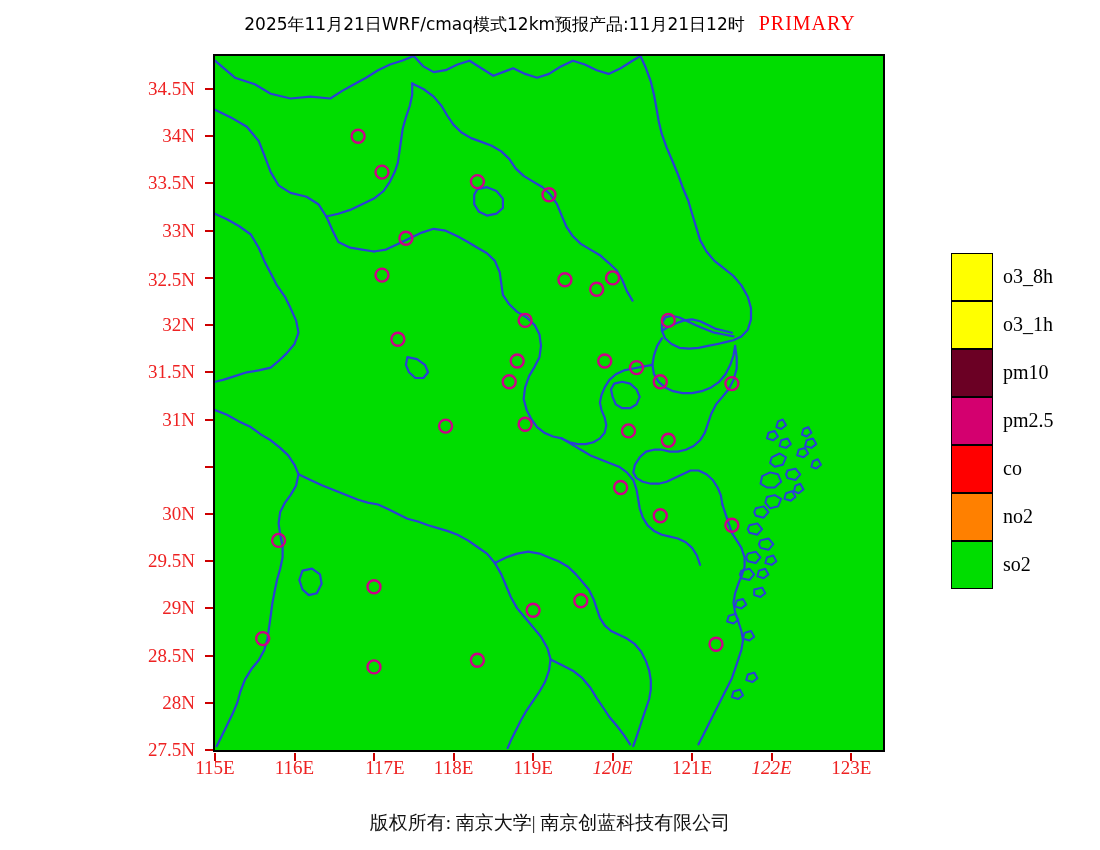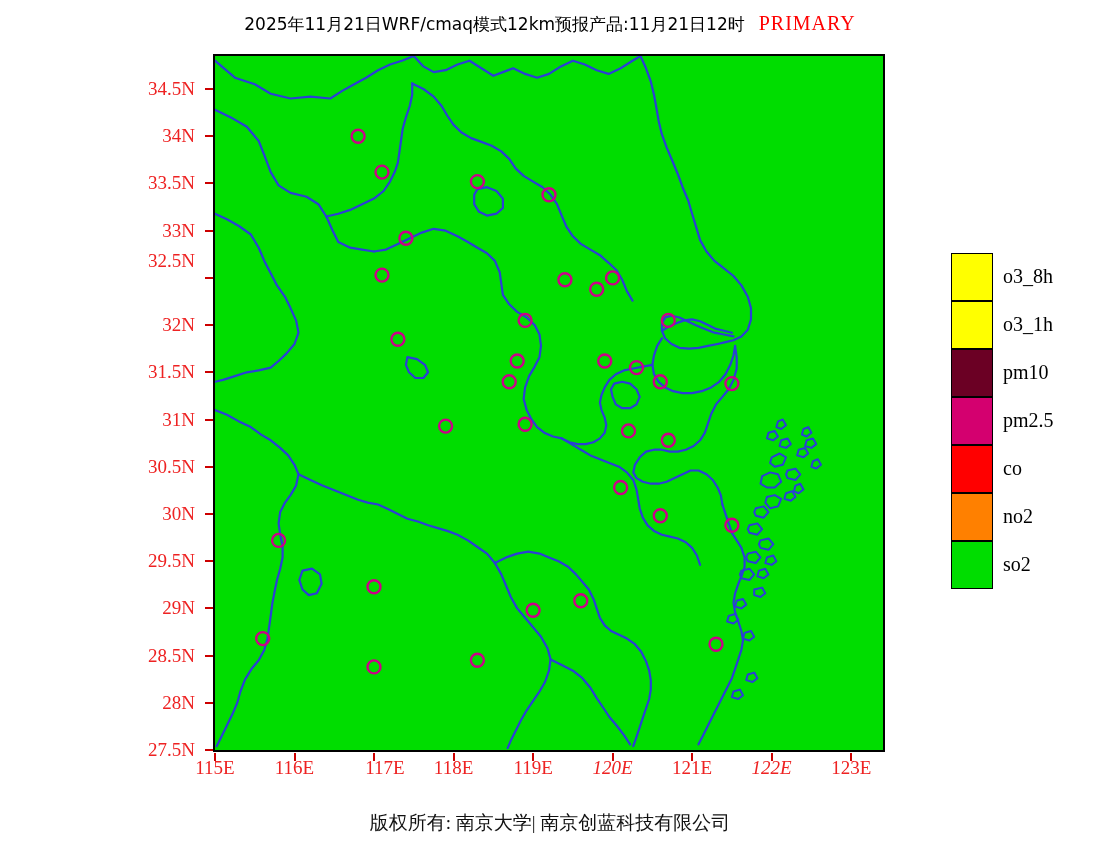--- a/index.html
+++ b/index.html
@@ -83,25 +83,24 @@
 
   <div id="title">
     <span class="cn">2025年11月21日WRF/cmaq模式12km预报产品:11月21日12时</span><span class="primary">PRIMARY</span>
   </div>
 
   <div id="ylabels">
       <div class="lab" style="top: 79.0476px;">34.5N</div>
       <div class="lab" style="top: 126.259px;">34N</div>
       <div class="lab" style="top: 173.469px;">33.5N</div>
       <div class="lab" style="top: 220.68px;">33N</div>
-      <div class="lab" style="top: 251px;">32.5N</div>
+      <div class="lab" style="top: 270px;">32.5N</div>
       <div class="lab" style="top: 315.102px;">32N</div>
       <div class="lab" style="top: 362.313px;">31.5N</div>
       <div class="lab" style="top: 409.524px;">31N</div>
-      <div class="lab" style="top: 456.735px;">30.5N</div>
       <div class="lab" style="top: 503.946px;">30N</div>
       <div class="lab" style="top: 551.156px;">29.5N</div>
       <div class="lab" style="top: 598.367px;">29N</div>
       <div class="lab" style="top: 645.578px; padding-left: 8px;">28.5N</div>
       <div class="lab" style="top: 692.789px;">28N</div>
       <div class="lab" style="top: 740px;">27.5N</div>
     </div>
 
   <div id="mapframe">
     <svg id="mapsvg" viewBox="0 0 668 694" preserveAspectRatio="none">

